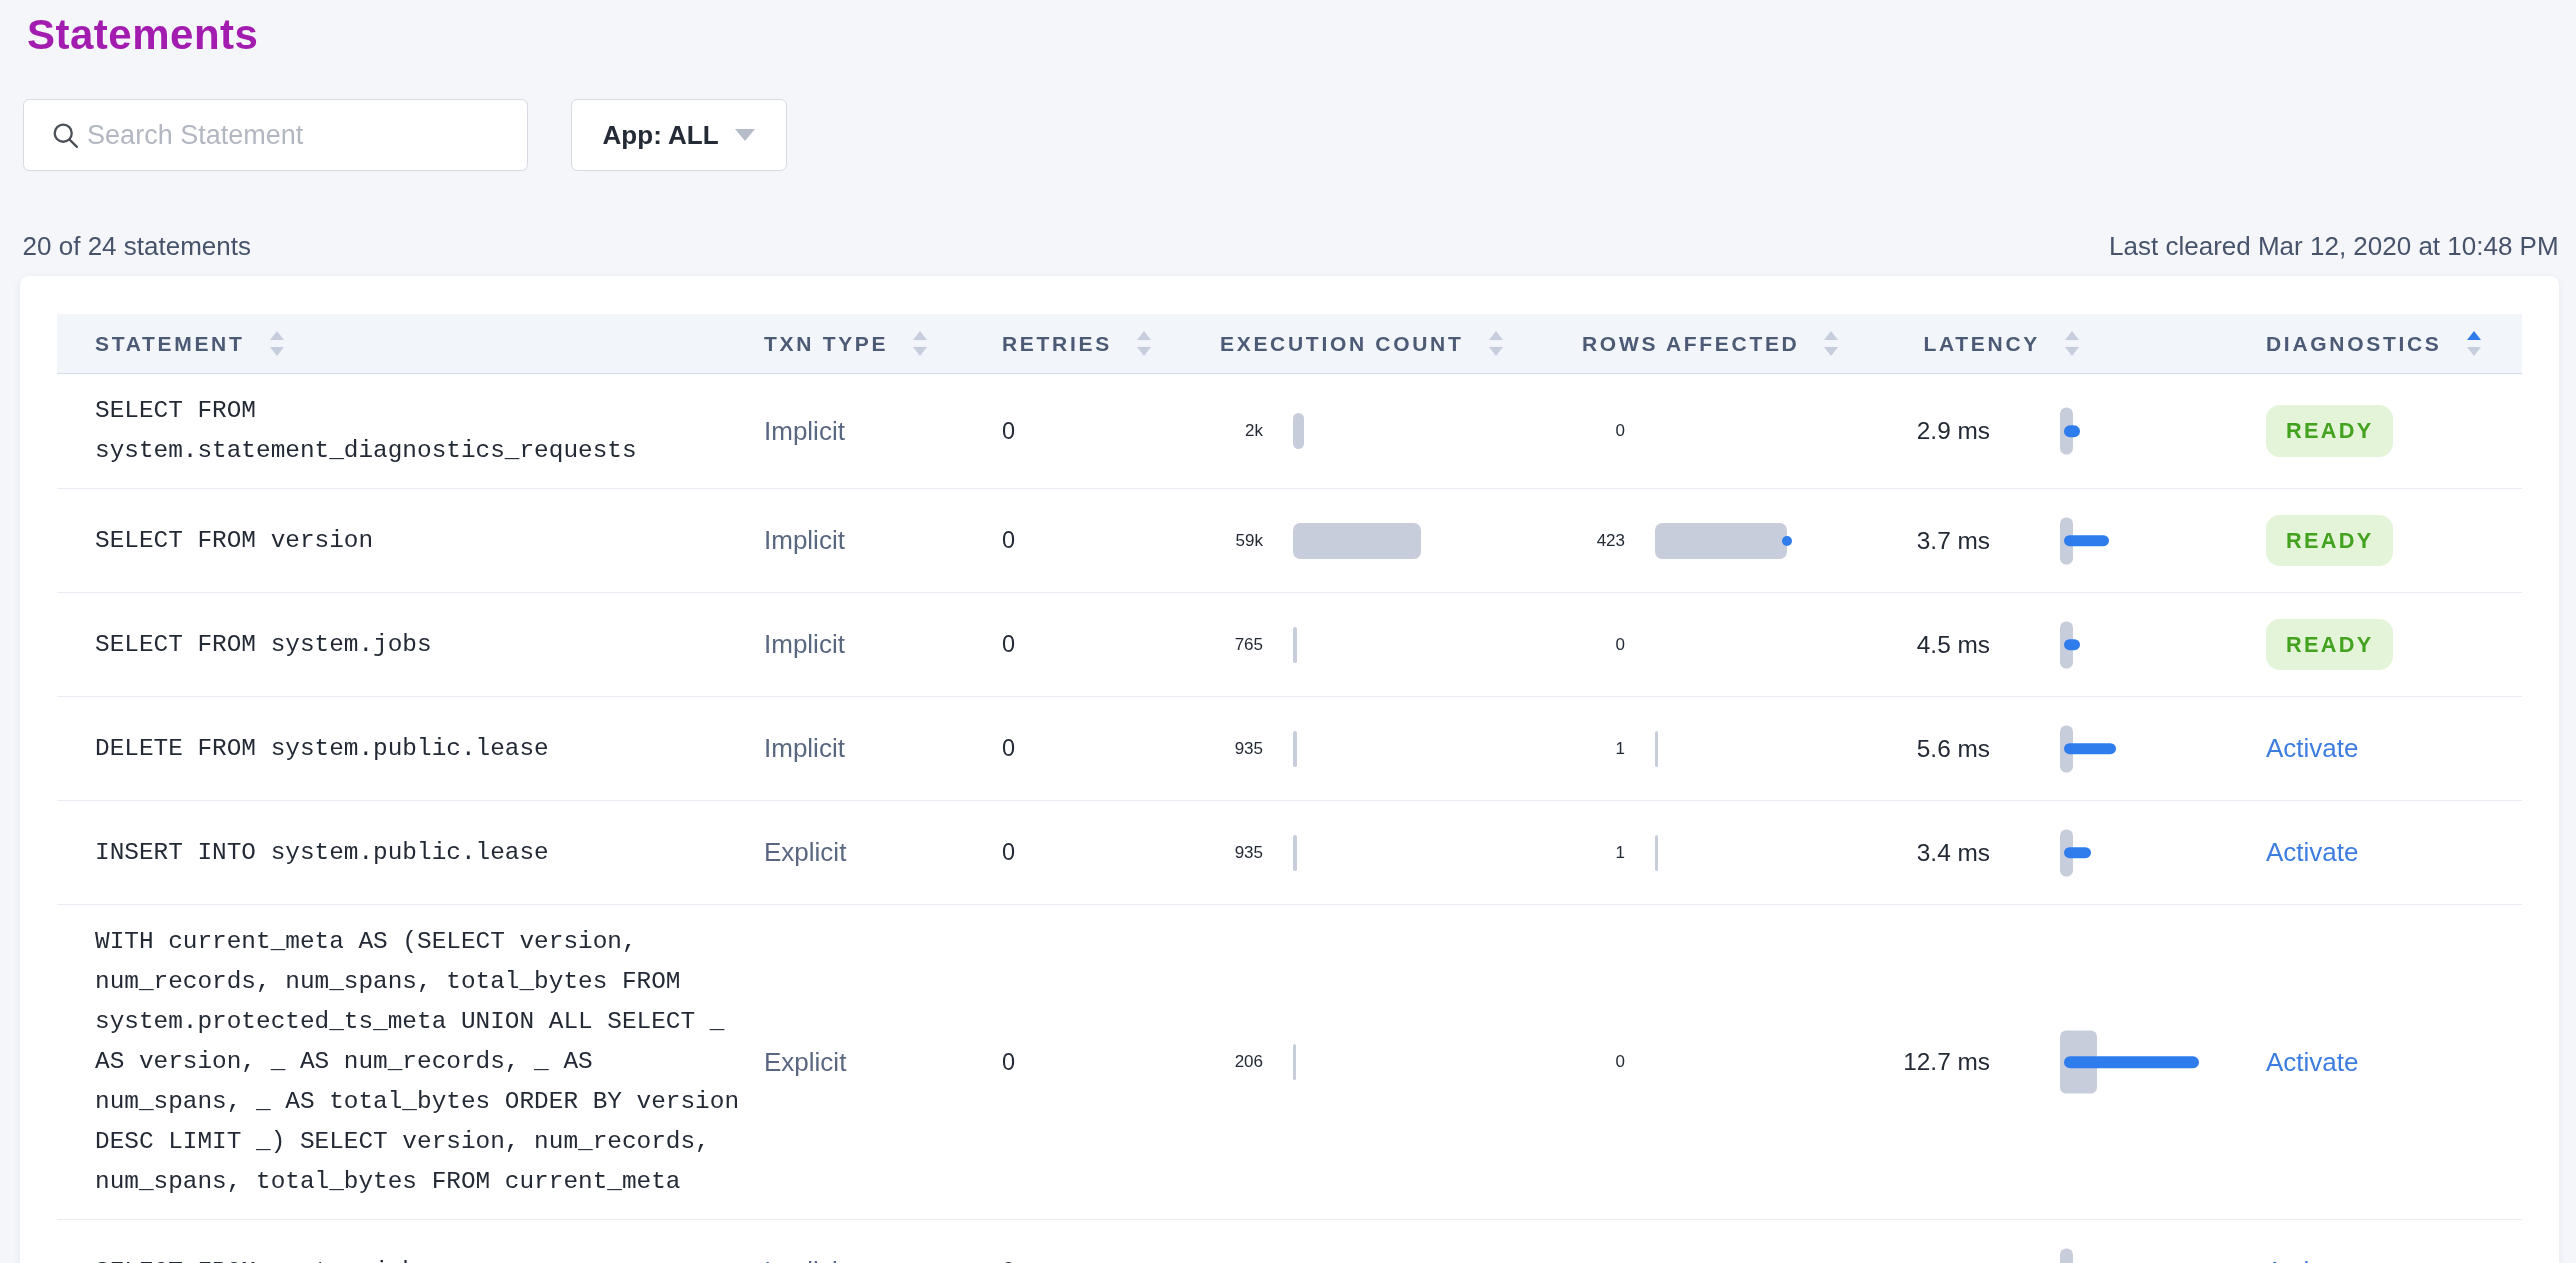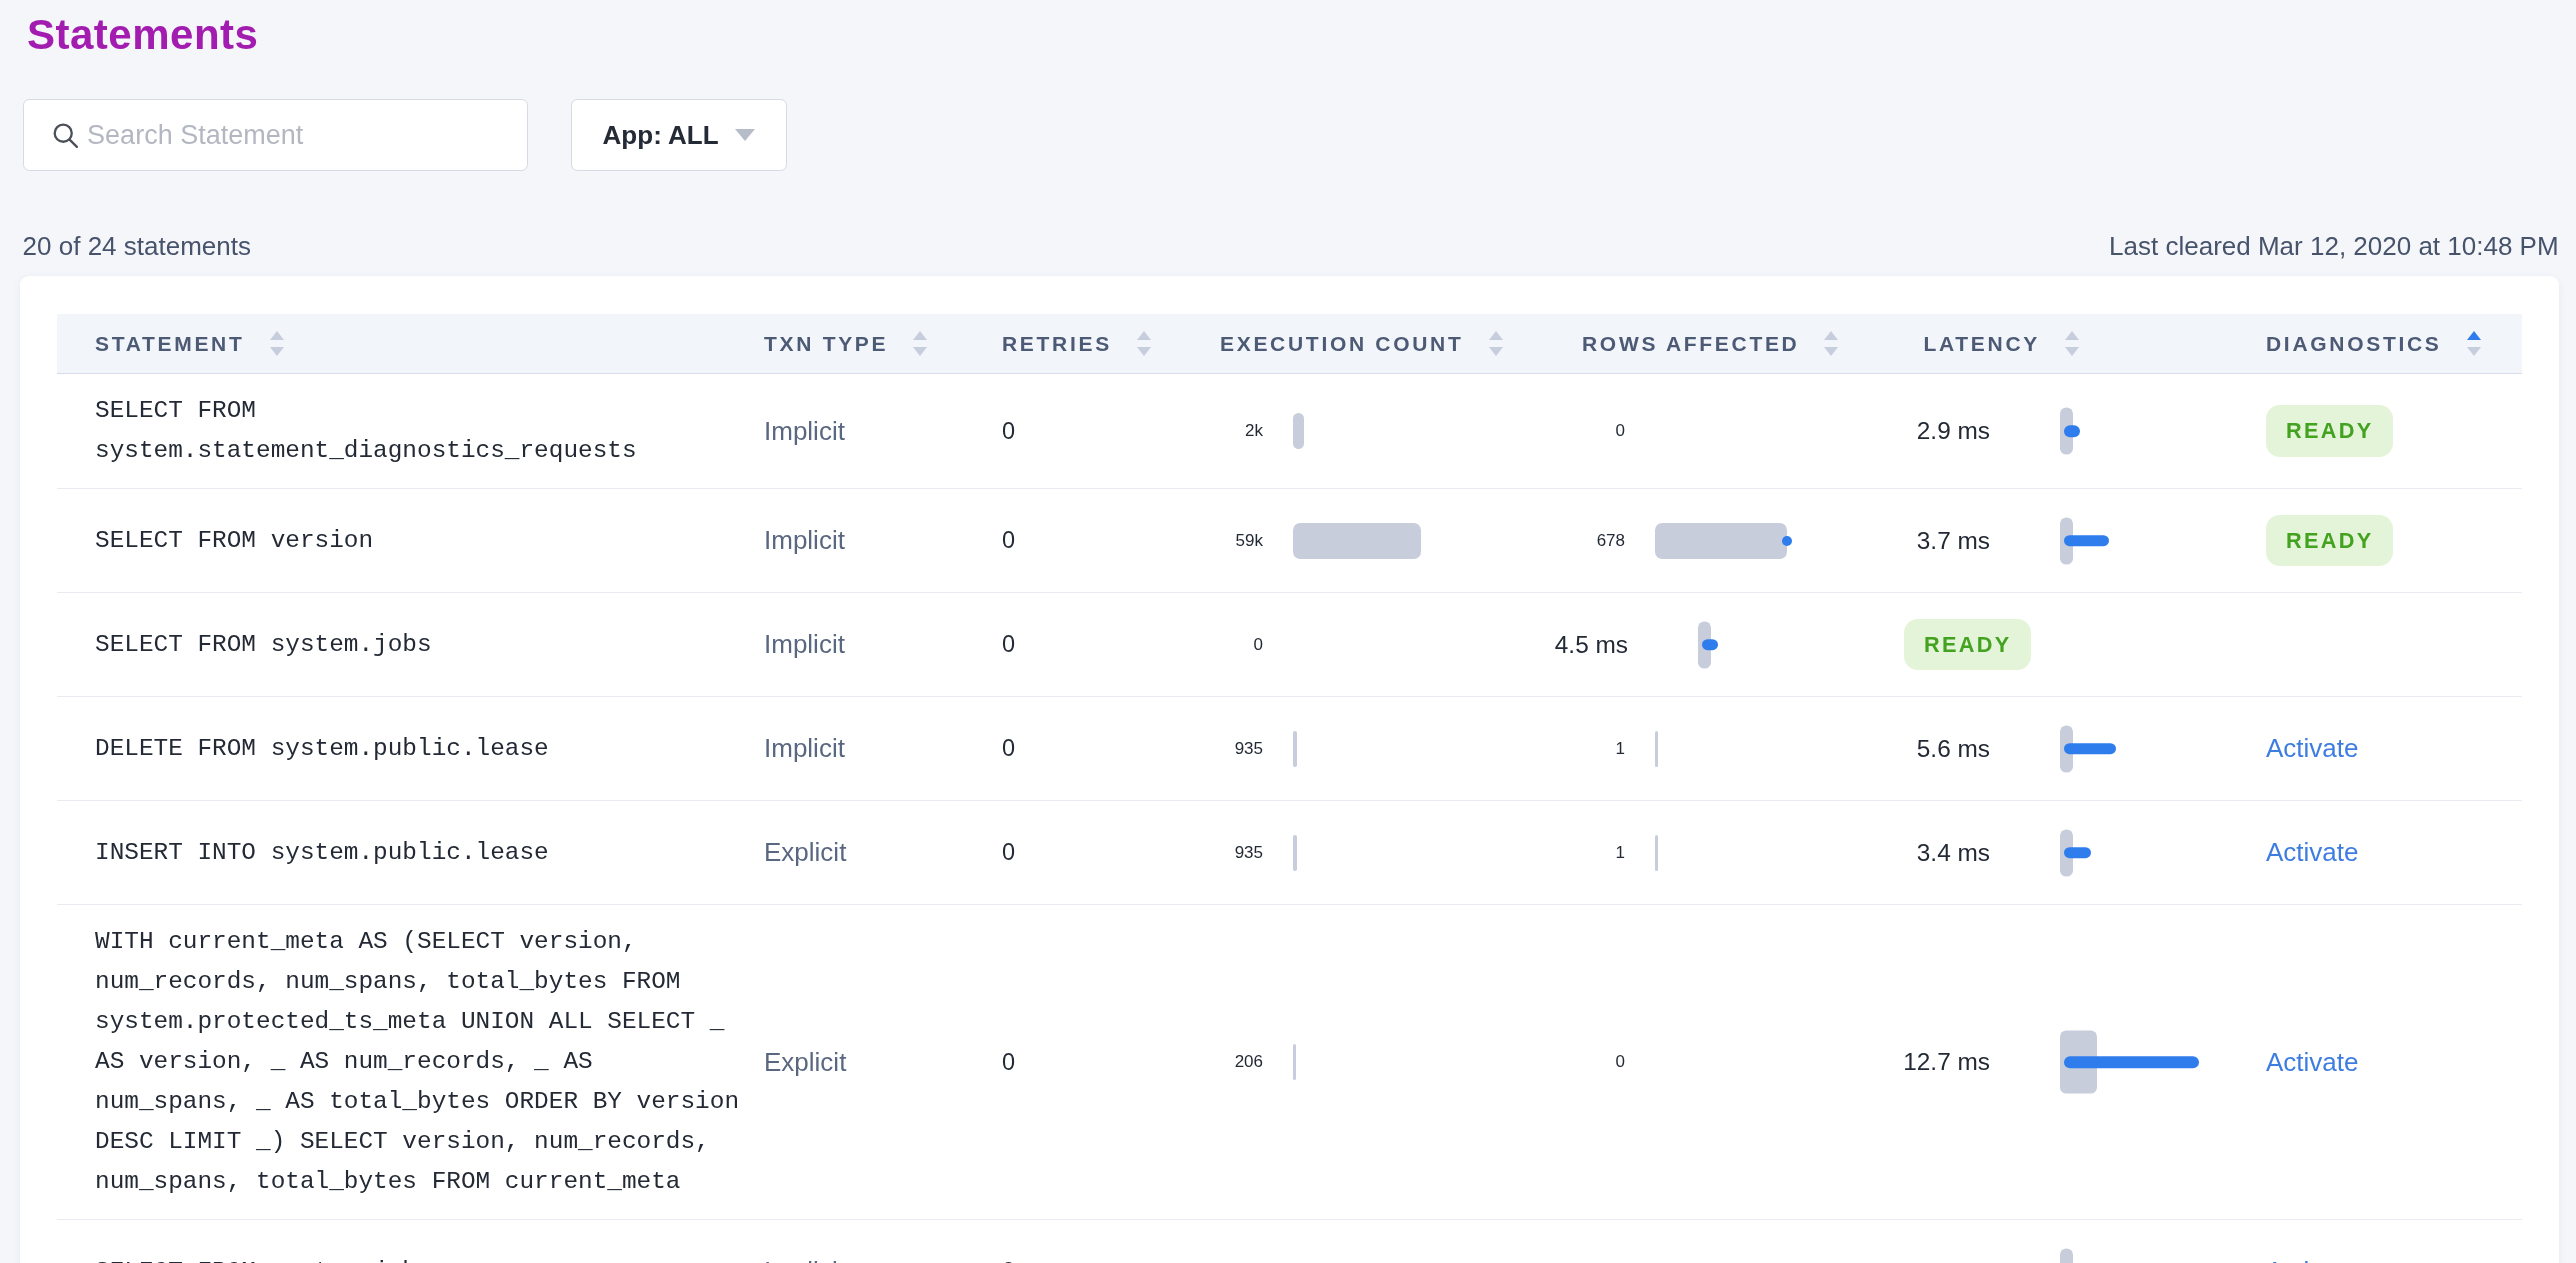--- a/index.html
+++ b/index.html
@@ -181,21 +181,21 @@
           <div class="td c3">
             <span class="plain">0</span>
           </div>
           <div class="td c4">
             <span class="num">59k</span>
             <span class="barwrap">
               <span class="gbar" style="width: 128px;"></span>
             </span>
           </div>
           <div class="td c5">
-            <span class="num">678</span>
+            <span class="num">423</span>
             <span class="barwrap">
               <span class="gbar" style="width: 132px;"></span>
               <span class="bdot"></span>
             </span>
           </div>
           <div class="td c6">
             <span class="latnum">3.7 ms</span>
             <span class="latviz">
               <span class="capsule" style="width: 12.6px; height: 47px;"></span>
               <span class="bluebar" style="width: 45px;"></span>
@@ -207,20 +207,26 @@
         </div>
         <div class="tr">
           <div class="td c1">
             <span class="sql">SELECT FROM system.jobs</span>
           </div>
           <div class="td c2">
             <span class="txn">Implicit</span>
           </div>
           <div class="td c3">
             <span class="plain">0</span>
+          </div>
+          <div class="td c4">
+            <span class="num">765</span>
+            <span class="barwrap">
+              <span class="gbar thin" style="width: 3.6px;"></span>
+            </span>
           </div>
           <div class="td c5">
             <span class="num">0</span>
             <span class="barwrap"></span>
           </div>
           <div class="td c6">
             <span class="latnum">4.5 ms</span>
             <span class="latviz">
               <span class="capsule" style="width: 12.6px; height: 47px;"></span>
               <span class="bluebar" style="width: 16.2px;"></span>

